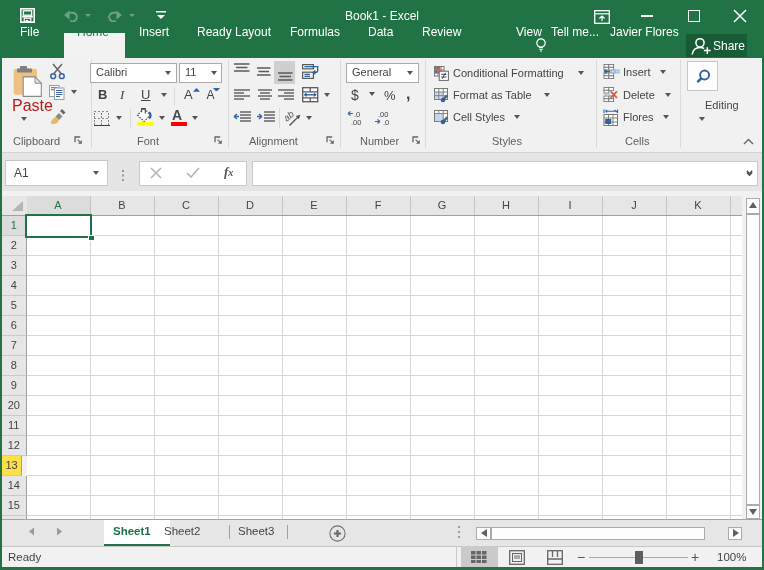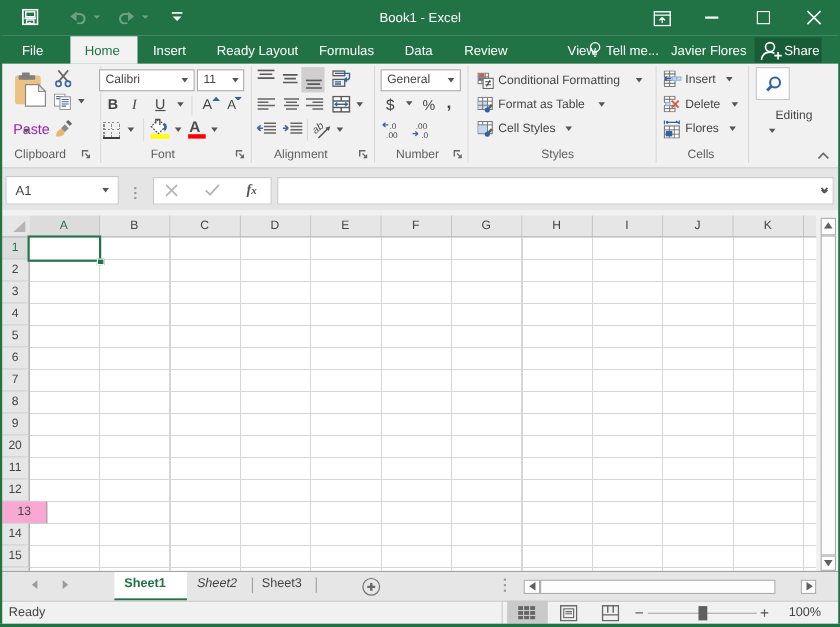--- a/index.html
+++ b/index.html
@@ -50,21 +50,21 @@
   <path d="M8 11 V6.2 M8 5.9 L5.4 8.5 M8 5.9 L10.6 8.5" stroke="#fff" stroke-width="1.2" fill="none"></path>
 </svg>
 <div class="abs" style="left:641px;top:15px;width:12px;height:1.6px;background:#fff;"></div>
 <div class="abs" style="left:688px;top:10px;width:12px;height:12px;border:1.4px solid #fff;"></div>
 <svg class="abs" style="left:733px;top:9px;" width="14" height="14" viewBox="0 0 14 14">
   <path d="M1 1 L13 13 M13 1 L1 13" stroke="#fff" stroke-width="1.5"></path>
 </svg>
 
 <div class="abs" style="left:0;top:32px;width:764px;height:26px;background:#217346;"></div>
 <div class="abs" style="left:64px;top:33px;width:61px;height:25px;background:#f2f2f2;"></div>
-<div class="abs" style="left:0;top:32px;width:764px;height:26px;font-size:12px;color:#fff;">
+<div class="abs" style="left:0;top:18px;width:764px;height:26px;font-size:12px;color:#fff;">
   <span class="abs" style="left:20px;top:7px;">File</span>
   <span class="abs" style="left:77px;top:7px;color:#217346;">Home</span>
   <span class="abs" style="left:139px;top:7px;">Insert</span>
   <span class="abs" style="left:197px;top:7px;">Ready Layout</span>
   <span class="abs" style="left:290px;top:7px;">Formulas</span>
   <span class="abs" style="left:368px;top:7px;">Data</span>
   <span class="abs" style="left:422px;top:7px;">Review</span>
   <span class="abs" style="left:488px;top:7px;margin-left:28px;">View</span>
   <span class="abs" style="left:551px;top:7px;">Tell me...</span>
   <span class="abs" style="left:610px;top:7px;">Javier Flores</span>
@@ -91,21 +91,21 @@
 <div class="sep" style="left:596px;"></div>
 <div class="sep" style="left:680px;"></div>
 
 <svg class="abs" style="left:12px;top:64px;" width="30" height="34" viewBox="0 0 30 34">
   <rect x="1.7" y="4.7" width="23.3" height="26" rx="2" fill="#ecc182"></rect>
   <rect x="8" y="2" width="7" height="3.5" rx="0.8" fill="#7f7f7f"></rect>
   <rect x="5" y="4.5" width="15" height="4" rx="0.8" fill="#7f7f7f"></rect>
   <path d="M11.2 12.9 H23 L29.3 19.2 V32.4 H11.2 Z" fill="#fff" stroke="#8a8a8a" stroke-width="1.1"></path>
   <path d="M23 12.9 L29.3 19.2 H23 Z" fill="#e3e3e3" stroke="#8a8a8a" stroke-width="1"></path>
 </svg>
-<div class="abs" style="left:12px;top:110px;font-size:13px;color:#a21caf;">Paste</div>
+<div class="abs" style="left:12px;top:97px;font-size:16px;color:#b91c1c;">Paste</div>
 <div class="car" style="left:21px;top:116.5px;border-left-width:3px;border-right-width:3px;"></div>
 
 <svg class="abs" style="left:50px;top:63px;" width="15" height="17" viewBox="0 0 15 17">
   <path d="M3 1 L11.5 11 M12 1 L3.5 11" stroke="#666" stroke-width="1.5" fill="none"></path>
   <circle cx="3.2" cy="13.2" r="2.4" fill="none" stroke="#3a66a8" stroke-width="1.5"></circle>
   <circle cx="11.8" cy="13.2" r="2.4" fill="none" stroke="#3a66a8" stroke-width="1.5"></circle>
 </svg>
 
 <svg class="abs" style="left:49px;top:85px;" width="16" height="15" viewBox="0 0 16 15">
   <rect x="0.5" y="0.5" width="9.5" height="11" fill="#fff" stroke="#9a9a9a"></rect>
@@ -411,21 +411,21 @@
 <div class="abs" style="left:2px;top:255.5px;width:24.5px;height:20px;background:#e6e6e6;border-bottom:1px solid #c9c9c9;border-right:1px solid #9f9f9f;text-align:center;line-height:19px;font-size:11px;color:#444;">3</div>
 <div class="abs" style="left:2px;top:275.5px;width:24.5px;height:20px;background:#e6e6e6;border-bottom:1px solid #c9c9c9;border-right:1px solid #9f9f9f;text-align:center;line-height:19px;font-size:11px;color:#444;">4</div>
 <div class="abs" style="left:2px;top:295.5px;width:24.5px;height:20px;background:#e6e6e6;border-bottom:1px solid #c9c9c9;border-right:1px solid #9f9f9f;text-align:center;line-height:19px;font-size:11px;color:#444;">5</div>
 <div class="abs" style="left:2px;top:315.5px;width:24.5px;height:20px;background:#e6e6e6;border-bottom:1px solid #c9c9c9;border-right:1px solid #9f9f9f;text-align:center;line-height:19px;font-size:11px;color:#444;">6</div>
 <div class="abs" style="left:2px;top:335.5px;width:24.5px;height:20px;background:#e6e6e6;border-bottom:1px solid #c9c9c9;border-right:1px solid #9f9f9f;text-align:center;line-height:19px;font-size:11px;color:#444;">7</div>
 <div class="abs" style="left:2px;top:355.5px;width:24.5px;height:20px;background:#e6e6e6;border-bottom:1px solid #c9c9c9;border-right:1px solid #9f9f9f;text-align:center;line-height:19px;font-size:11px;color:#444;">8</div>
 <div class="abs" style="left:2px;top:375.5px;width:24.5px;height:20px;background:#e6e6e6;border-bottom:1px solid #c9c9c9;border-right:1px solid #9f9f9f;text-align:center;line-height:19px;font-size:11px;color:#444;">9</div>
 <div class="abs" style="left:2px;top:395.5px;width:24.5px;height:20px;background:#e6e6e6;border-bottom:1px solid #c9c9c9;border-right:1px solid #9f9f9f;text-align:center;line-height:19px;font-size:11px;color:#444;">20</div>
 <div class="abs" style="left:2px;top:415.5px;width:24.5px;height:20px;background:#e6e6e6;border-bottom:1px solid #c9c9c9;border-right:1px solid #9f9f9f;text-align:center;line-height:19px;font-size:11px;color:#444;">11</div>
 <div class="abs" style="left:2px;top:435.5px;width:24.5px;height:20px;background:#e6e6e6;border-bottom:1px solid #c9c9c9;border-right:1px solid #9f9f9f;text-align:center;line-height:19px;font-size:11px;color:#444;">12</div>
-<div class="abs" style="left:2px;top:455.5px;width:41px;height:20px;background:#f9a8d4;border-bottom:1px solid #c9c9c9;border-right:1px solid #9f9f9f;text-align:center;line-height:19px;font-size:11px;color:#444;">13</div>
+<div class="abs" style="left:2px;top:455.5px;width:20px;height:20px;background:#fde047;border-bottom:1px solid #c9c9c9;border-right:1px solid #9f9f9f;text-align:center;line-height:19px;font-size:11px;color:#444;">13</div>
 <div class="abs" style="left:2px;top:475.5px;width:24.5px;height:20px;background:#e6e6e6;border-bottom:1px solid #c9c9c9;border-right:1px solid #9f9f9f;text-align:center;line-height:19px;font-size:11px;color:#444;">14</div>
 <div class="abs" style="left:2px;top:495.5px;width:24.5px;height:20px;background:#e6e6e6;border-bottom:1px solid #c9c9c9;border-right:1px solid #9f9f9f;text-align:center;line-height:19px;font-size:11px;color:#444;">15</div>
 <div class="abs" style="left:2px;top:515.5px;width:24.5px;height:3px;background:#e6e6e6;border-right:1px solid #9f9f9f;"></div>
 
 <div class="abs" style="left:24.5px;top:214px;width:67.5px;height:23.5px;border:2px solid #217346;background:#fff;"></div>
 <div class="abs" style="left:88px;top:234.5px;width:6.5px;height:6.5px;background:#217346;border:1.5px solid #fff;"></div>
 
 <div class="abs" style="left:745.5px;top:197.5px;width:14px;height:16.5px;background:#fdfdfd;border:1px solid #ababab;"></div>
 <svg class="abs" style="left:749px;top:202px;" width="8" height="6" viewBox="0 0 8 6">
     <path d="M4 0 L8 6 L0 6 Z" fill="#606060"></path>
@@ -439,21 +439,21 @@
 <div class="abs" style="left:0;top:519px;width:764px;height:27px;background:#e6e6e6;border-top:1px solid #a3a3a3;"></div>
 <svg class="abs" style="left:28px;top:527px;" width="7" height="9" viewBox="0 0 7 9">
     <path d="M6 0.5 L1 4.5 L6 8.5 Z" fill="#9b9b9b"></path>
   </svg>
 <svg class="abs" style="left:56px;top:527px;" width="7" height="9" viewBox="0 0 7 9">
     <path d="M1 0.5 L6 4.5 L1 8.5 Z" fill="#9b9b9b"></path>
   </svg>
 <div class="abs" style="left:103.5px;top:520px;width:66.5px;height:23.5px;background:#fff;"></div>
 <div class="abs" style="left:103.5px;top:543.5px;width:66.5px;height:2.5px;background:#217346;"></div>
 <span class="abs" style="left:113px;top:525px;font-size:11.5px;font-weight:bold;color:#1e7145;">Sheet1</span>
-<span class="abs" style="left:179px;top:525px;font-size:11.5px;color:#444;font-style:italic;">Sheet2</span>
+<span class="abs" style="left:164px;top:525px;font-size:11.5px;color:#444;">Sheet2</span>
 <span class="abs" style="left:238px;top:525px;font-size:11.5px;color:#444;">Sheet3</span>
 <div class="abs" style="left:229px;top:525px;width:1px;height:14px;background:#9f9f9f;"></div>
 <div class="abs" style="left:287px;top:525px;width:1px;height:14px;background:#9f9f9f;"></div>
 <svg class="abs" style="left:329px;top:524.5px;" width="17" height="17" viewBox="0 0 17 17">
   <circle cx="8.5" cy="8.5" r="7.6" fill="none" stroke="#707070" stroke-width="1.1"></circle>
   <path d="M8.5 4.9 V12.1 M4.9 8.5 H12.1" stroke="#6a6a6a" stroke-width="2.2"></path>
 </svg>
 <div class="abs" style="left:458px;top:526px;width:2px;height:2px;background:#999;box-shadow:0 5px #999, 0 10px #999;"></div>
 
 <div class="abs" style="left:476px;top:526.5px;width:15px;height:13px;background:#fdfdfd;border:1px solid #ababab;"></div>

